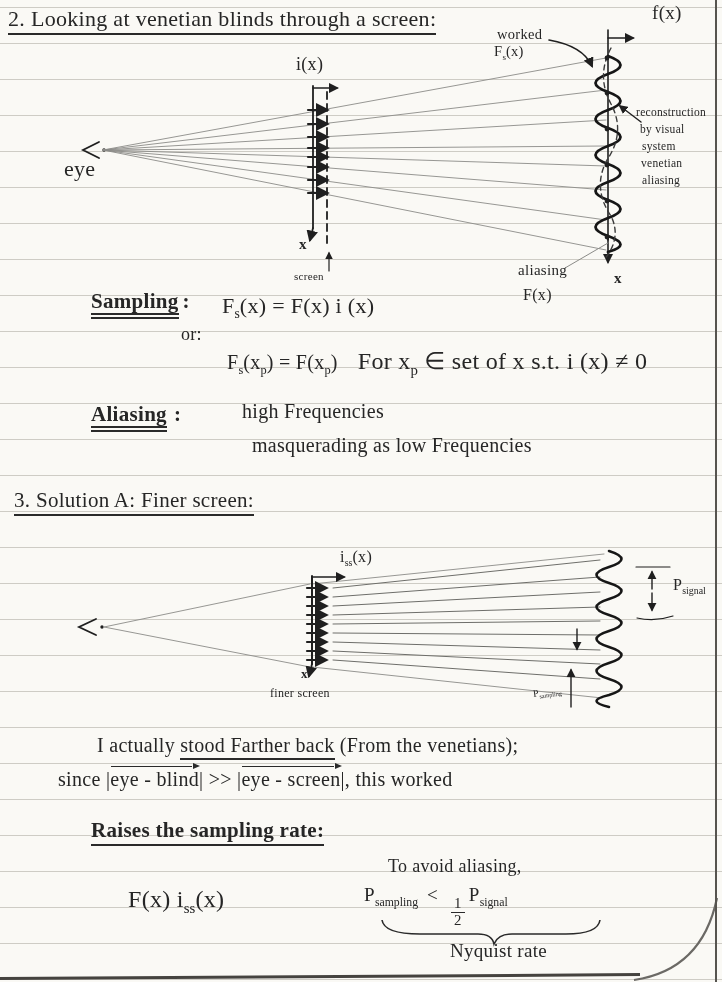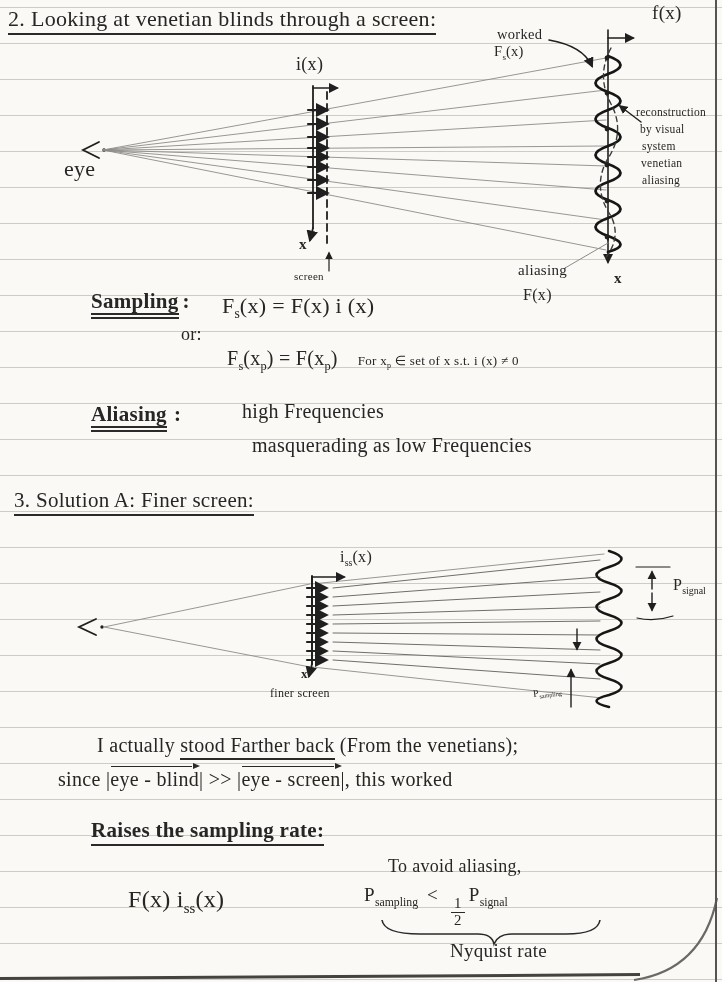--- a/index.html
+++ b/index.html
@@ -193,21 +193,21 @@
   <div class="abs hw b" style="left:614px;top:270px;font-size:15px">x</div>
 
   <div class="abs hw b" style="left:91px;top:289px;font-size:21px">
     <span class="ul2">Sampling</span><span style="margin-left:4px">:</span>
   </div>
   <div class="abs hw" style="left:222px;top:293px;font-size:22px">
     <span>F</span><sub>s</sub><span>(x) = F(x) i (x)</span>
   </div>
   <div class="abs hw" style="left:181px;top:324px;font-size:18px">or:</div>
   <div class="abs hw" style="left:227px;top:347px;font-size:20px">
-    <span>F</span><sub>s</sub><span>(x</span><sub>p</sub><span>) = F(x</span><sub>p</sub><span>)</span><span class="gap-l" style="font-size:13px"><span>For x</span><sub>p</sub><span> ∈ set of x s.t. i (x) ≠ 0</span></span>
+    <span>F</span><sub>s</sub><span>(x</span><sub>p</sub><span>) = F(x</span><sub>p</sub><span>)</span><span class="gap-l" style="font-size:24px"><span>For x</span><sub>p</sub><span> ∈ set of x s.t. i (x) ≠ 0</span></span>
   </div>
 
   <div class="abs hw b" style="left:91px;top:402px;font-size:21px">
     <span class="ul2">Aliasing</span><span style="margin-left:7px">:</span>
   </div>
   <div class="abs hw" style="left:242px;top:400px;font-size:20px">high Frequencies</div>
   <div class="abs hw" style="left:252px;top:434px;font-size:20px">masquerading as low Frequencies</div>
 
   <div class="abs hw" style="left:14px;top:488px;font-size:21px">
     <span class="ul">3. Solution A: Finer screen:</span>

